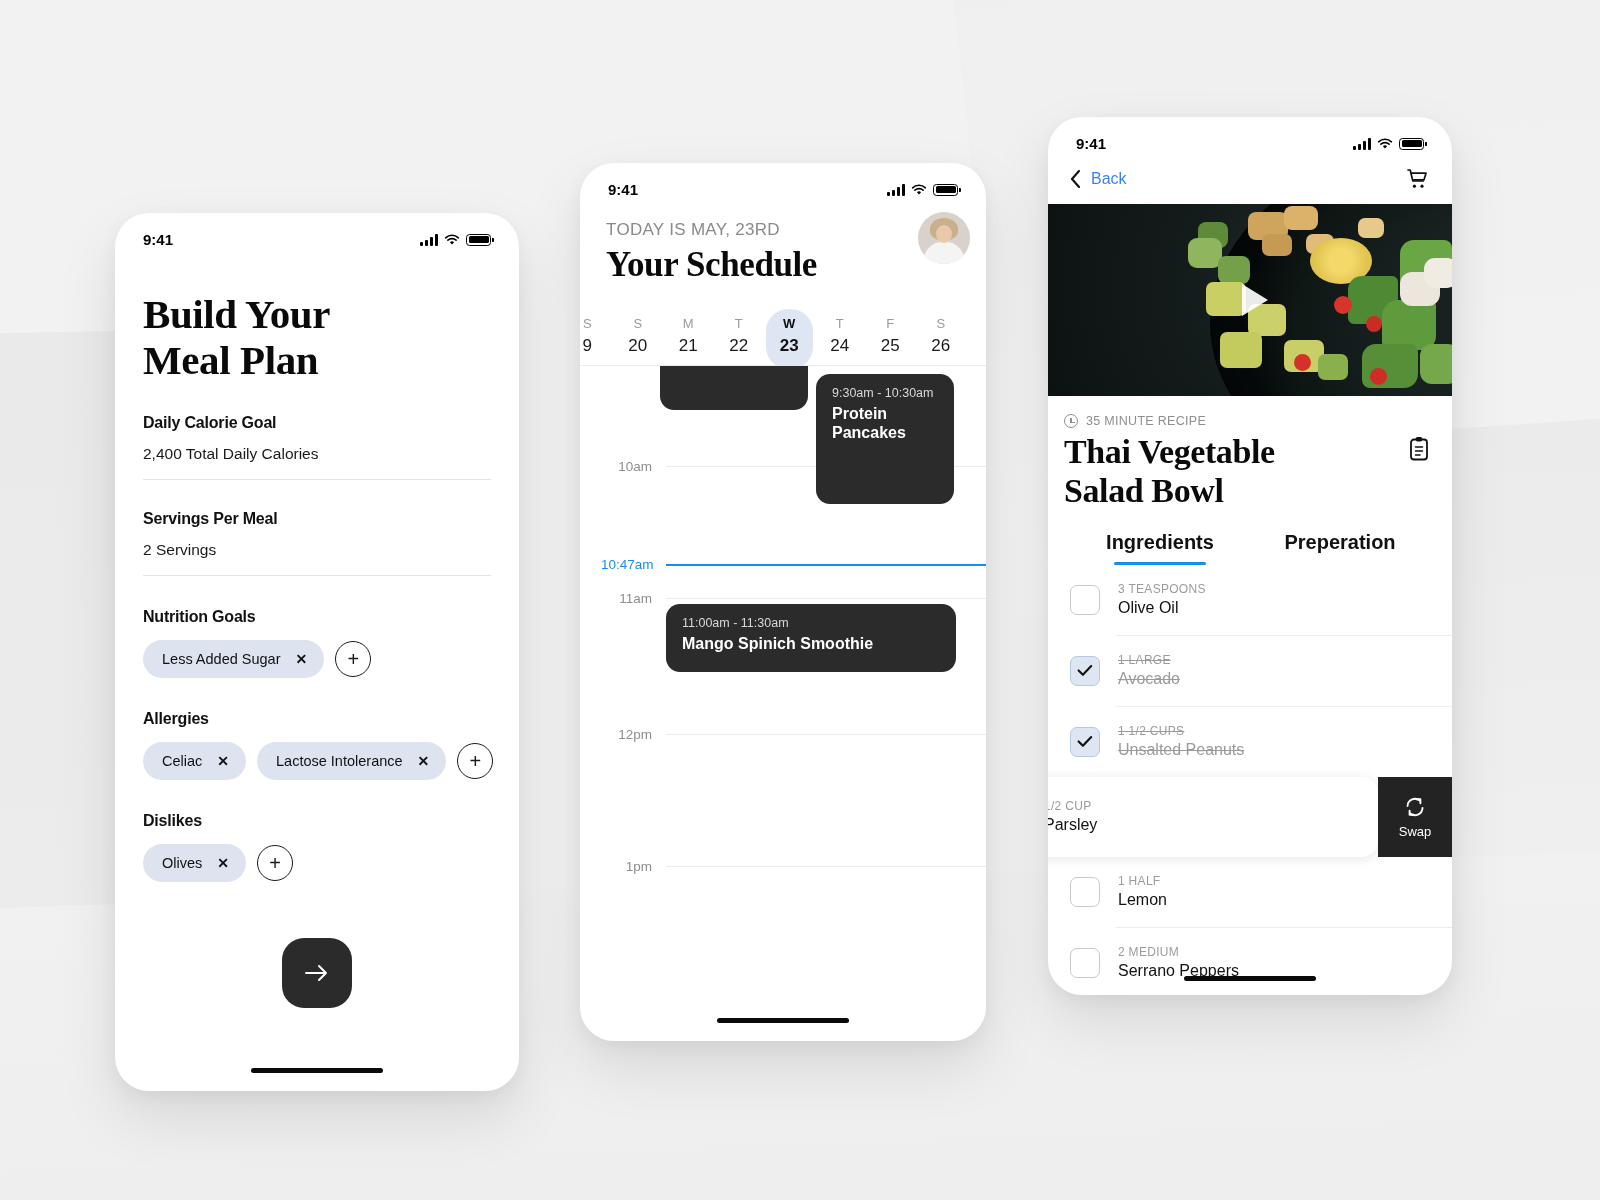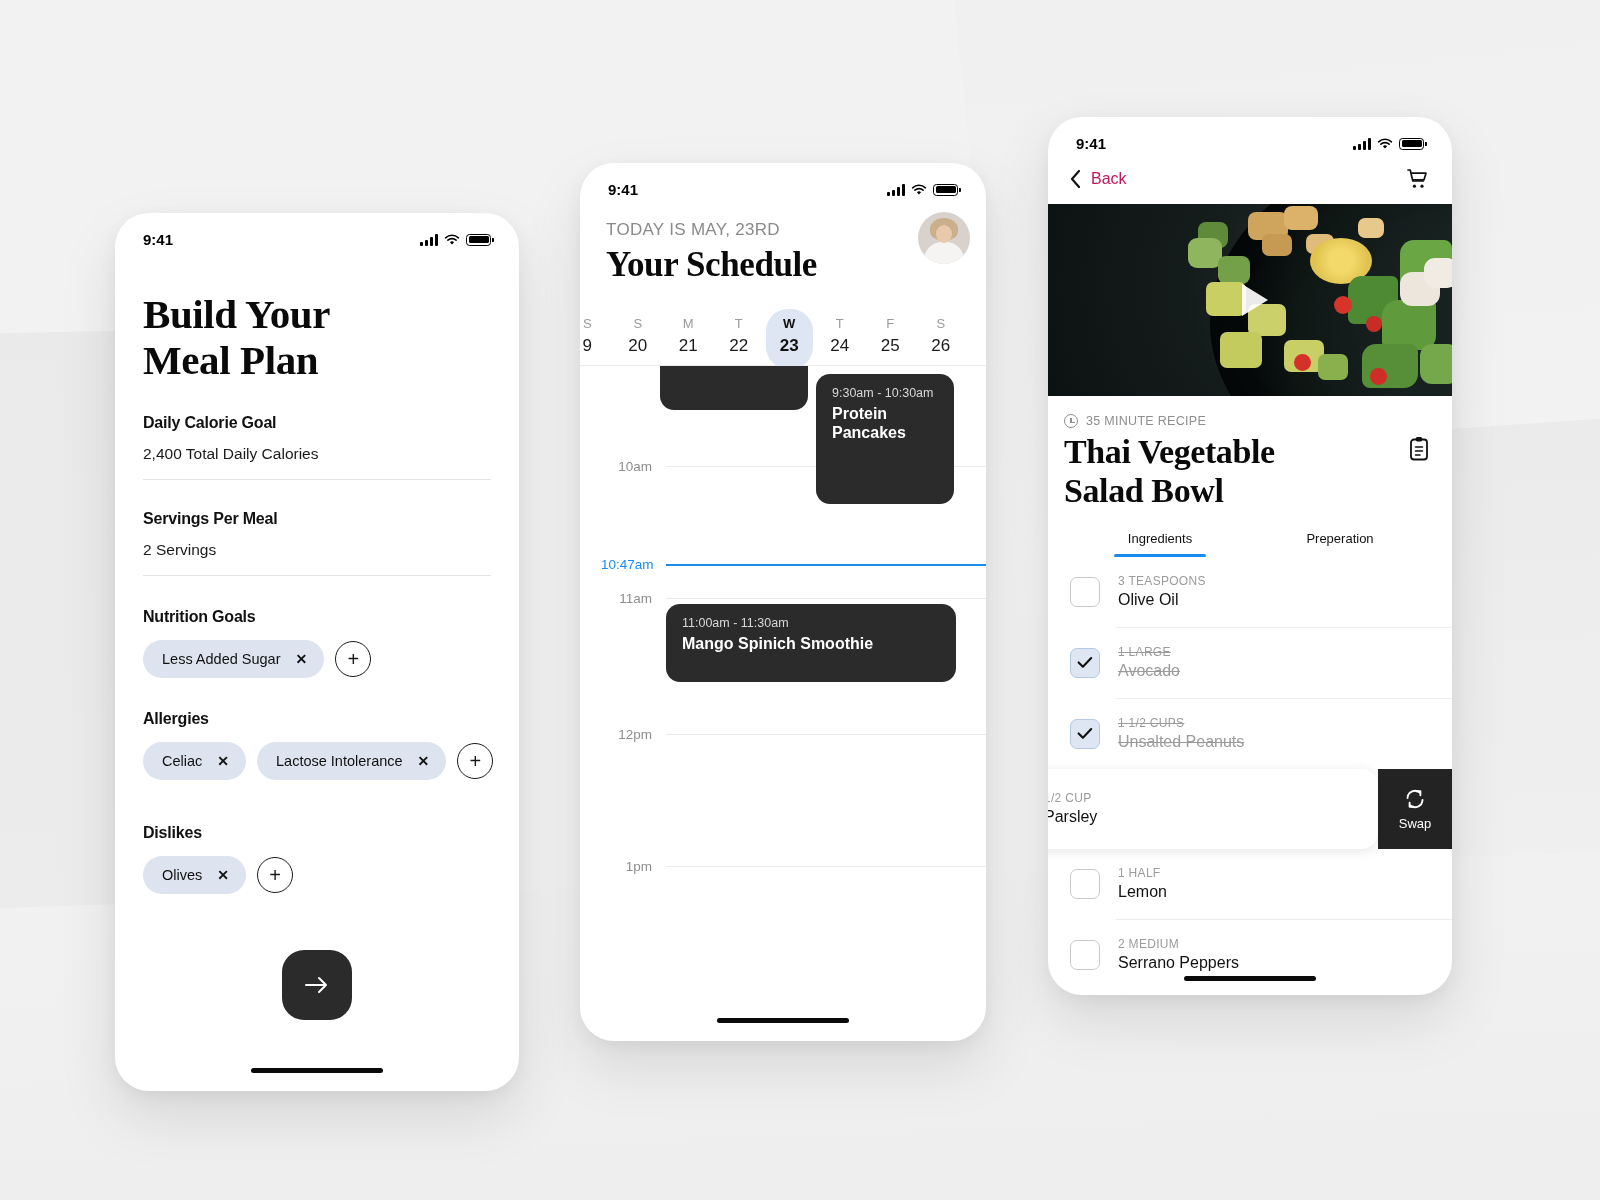--- a/index.html
+++ b/index.html
@@ -169,21 +169,21 @@
   .now-label {
     position:absolute; left: 0; font-size: 13.5px; color:#1a8cf0;
     transform: translateY(-50%); background:#fff; padding-right: 5px;
   }
 
   
   .nav-bar {
     display:flex; align-items:center; justify-content:space-between;
     padding: 16px 24px 14px 22px;
   }
-  .back { display:flex; align-items:center; gap:10px; font-size:16px; color:#be185d; }
+  .back { display:flex; align-items:center; gap:10px; font-size:16px; color:#3b82f6; }
   .hero {
     position: relative; height: 192px; overflow:hidden;
     background:
       radial-gradient(circle at 66% 42%, #1f2a28 0%, #141c1b 46%, #0c1212 100%);
   }
   .hero .bowl {
     position:absolute; left:40%; top:-38%; width:140%; height:200%;
     border-radius:50%;
     background: radial-gradient(circle at 50% 50%, #17211f 30%, #0f1715 58%, #060a0a 72%);
     box-shadow: inset 0 0 60px rgba(0,0,0,.6);
@@ -201,21 +201,21 @@
     width:14px;height:14px;border:1.4px solid #8e8e8e;border-radius:50%;position:relative;
   }
   .clock::after{content:"";position:absolute;left:5.4px;top:2.6px;width:1.2px;height:5px;background:#8e8e8e;}
   .clock::before{content:"";position:absolute;left:6px;top:6.6px;width:4px;height:1.2px;background:#8e8e8e;}
   .recipe-title {
     font-family:"Liberation Serif", serif; font-weight:bold; font-size:34px;
     line-height:1.14; letter-spacing:-0.4px; color:#0a0a0a; margin-top:5px; white-space: pre-line;
   }
   .clip-icon { position:absolute; right:22px; top:40px; }
   .tabs { display:flex; gap:0; padding: 20px 22px 0 22px; }
-  .tab { flex:1; text-align:center; font-size:13px; font-weight:normal; color:#111; padding-bottom:11px; position:relative; }
+  .tab { flex:1; text-align:center; font-size:20px; font-weight:bold; color:#111; padding-bottom:11px; position:relative; }
   .tab.active::after{
     content:""; position:absolute; left:50%; transform:translateX(-50%);
     bottom:0; width:92px; height:3px; background:#1a8cf0; border-radius:2px;
   }
   .ing-list { }
   .ing-row { display:flex; align-items:center; gap:18px; padding: 0 22px; height:70px; position:relative; }
   .ing-row + .ing-row .ing-text::before,
   .ing-sep { }
   .ing-sep { height:1px; background:#ededed; margin-left: 68px; margin-right: 0; }
   .cbox {
@@ -310,21 +310,21 @@
           <span class="x">✕</span>
         </span>
         <span class="chip">
           <span>Lactose Intolerance</span>
           <span class="x">✕</span>
         </span>
         <span class="plus-btn">+</span>
       </div>
     </div>
 
-    <div style="padding-top:44px">
+    <div style="padding-top:32px">
       <div class="chip-group-label">Dislikes</div>
       <div class="chip-row">
         <span class="chip">
           <span>Olives</span>
           <span class="x">✕</span>
         </span>
         <span class="plus-btn">+</span>
       </div>
     </div>
 
@@ -421,21 +421,21 @@
       <div class="ev-name" style="white-space:pre-line">Protein
 Pancakes</div>
     </div>
 
     <div class="now-line" style="top:198px; left:86px;"></div>
     <div class="now-label" style="top:198px;padding-left:21px;">10:47am</div>
 
     <div class="hour-row" style="top:232px; left:86px;"></div>
     <div class="hour-label" style="top:232px;">11am</div>
 
-    <div class="ev" style="left:86px; top:238px; width:290px; height:78px;">
+    <div class="ev" style="left:86px; top:238px; width:290px; height:68px;">
       <div class="ev-time">11:00am - 11:30am</div>
       <div class="ev-name">Mango Spinich Smoothie</div>
     </div>
 
     <div class="hour-row" style="top:368px; left:86px;"></div>
     <div class="hour-label" style="top:368px;">12pm</div>
 
     <div class="hour-row" style="top:500px; left:86px;"></div>
     <div class="hour-label" style="top:500px;">1pm</div>
 

